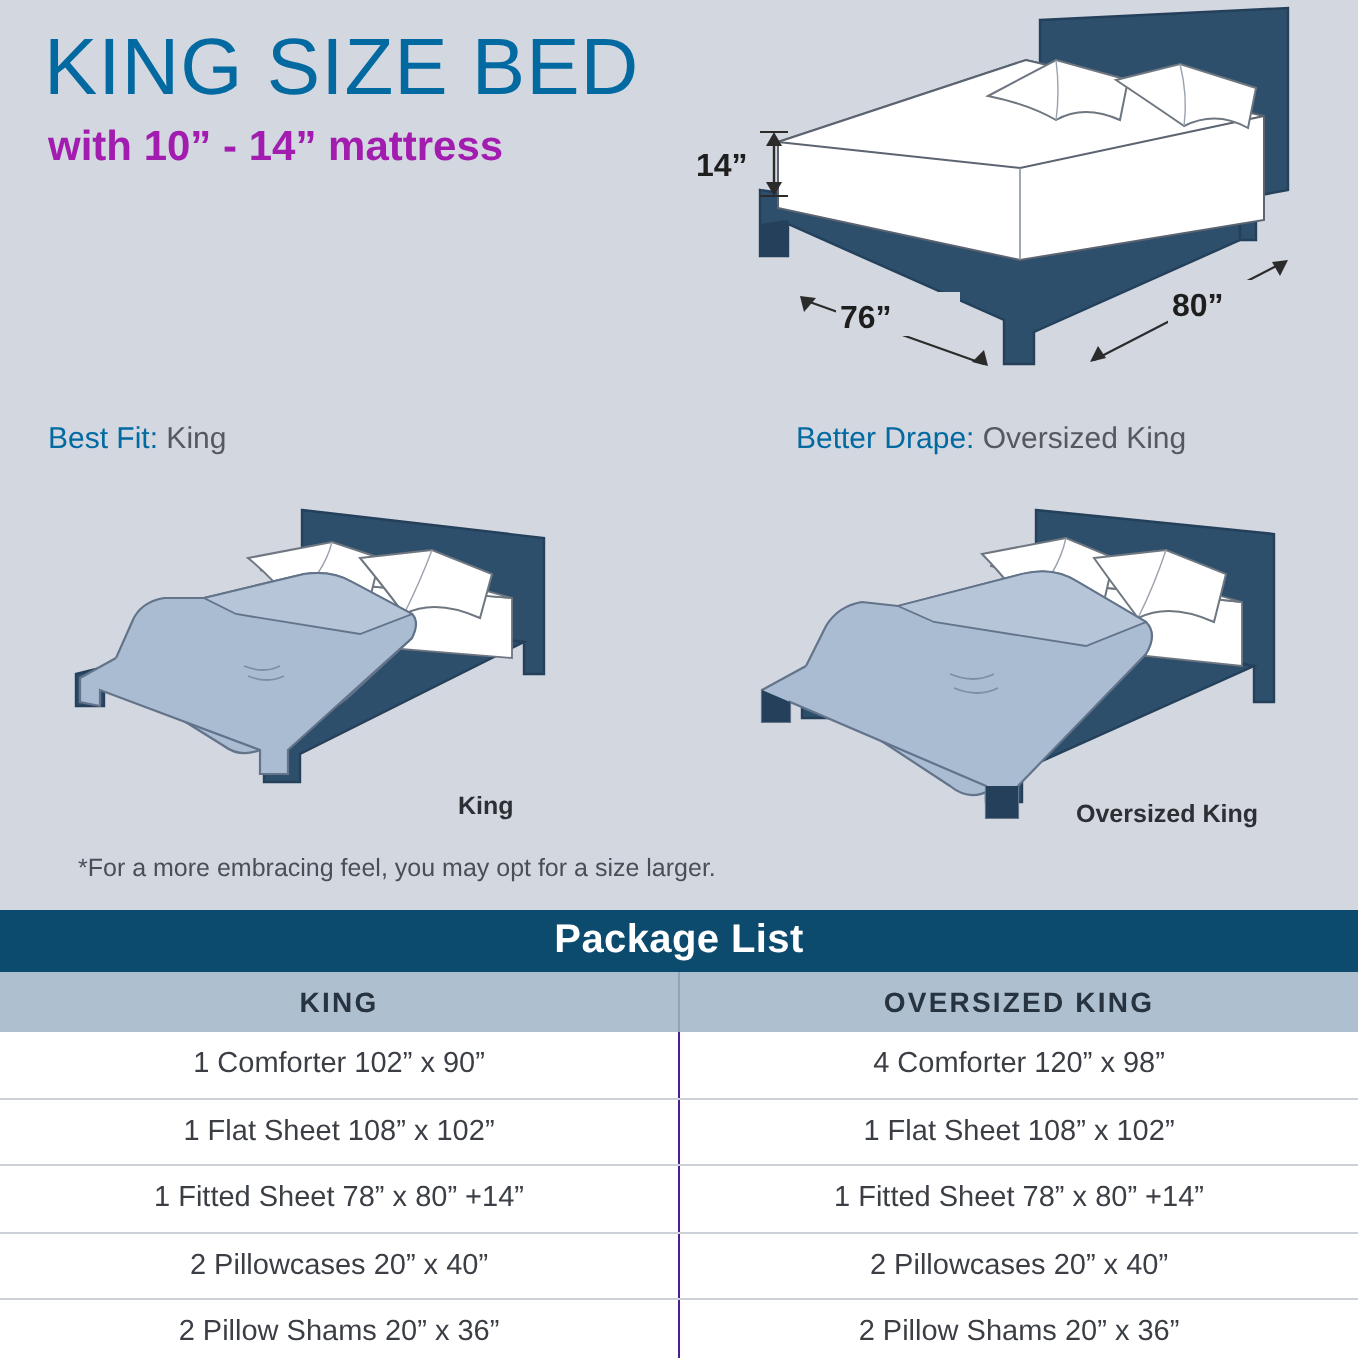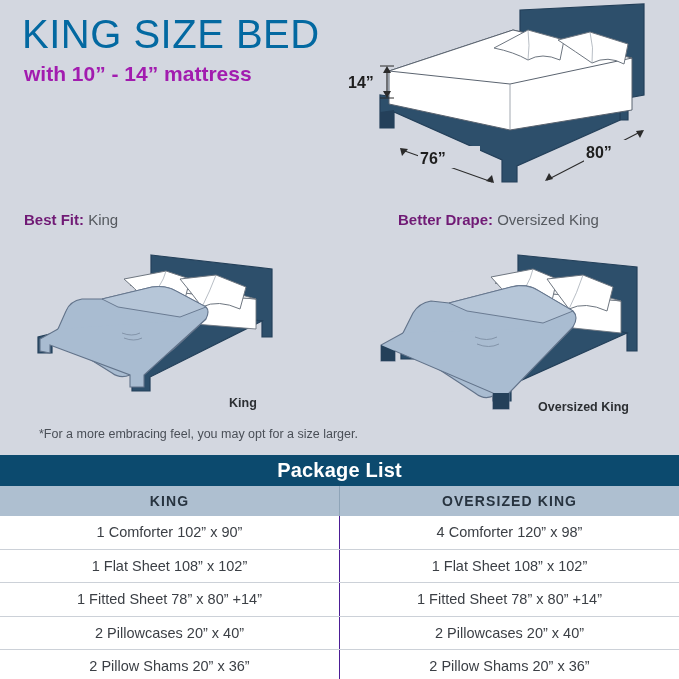--- a/index.html
+++ b/index.html
@@ -18,21 +18,21 @@
     font-size:40px;font-weight:normal;letter-spacing:0.5px;
     color:#0369a1;line-height:1;
   }
   .subtitle{
     position:absolute;left:24px;top:62px;
     font-size:21px;font-weight:bold;color:#a21caf;
   }
 
   
   .cap{position:absolute;font-size:15px;color:#3c4046;}
-  .cap b{font-weight:bold;color:#701a75;}
+  .cap b{font-weight:normal;color:#0369a1;}
   .cap span{font-weight:normal;color:#55595f;}
   #cap-left{left:24px;top:211px;}
   #cap-right{left:385px;top:211px;margin-left:13px;}
 
   .bedlabel{position:absolute;font-size:12.5px;font-weight:bold;color:#2c2f33;}
   #label-king{left:229px;top:396px;}
   #label-oking{left:538px;top:400px;}
 
   .footnote{
     position:absolute;left:0;top:427px;width:664px;text-align:left;

